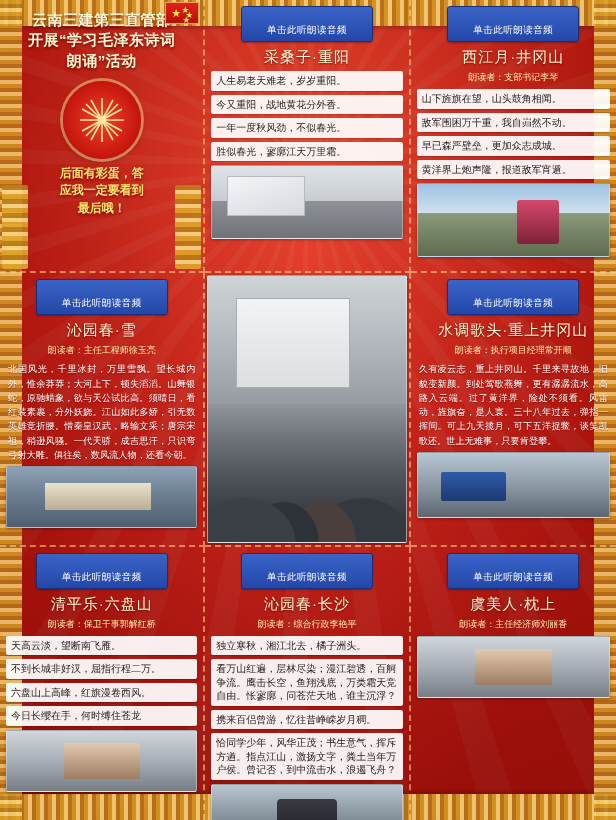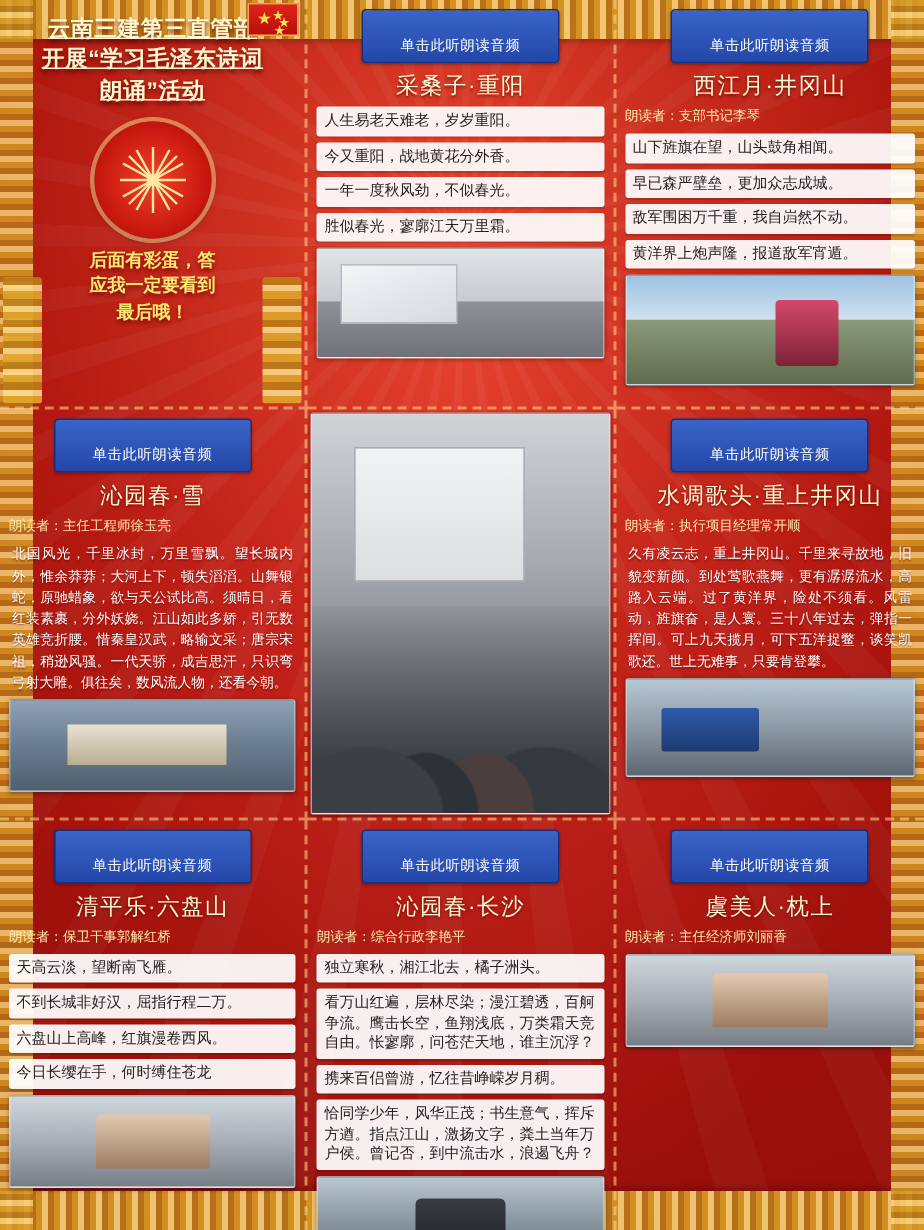--- a/index.html
+++ b/index.html
@@ -84,20 +84,21 @@
   .poem-title {
     text-align: center;
     color: #fff8d0;
     font-size: 15px;
     font-weight: normal;
     letter-spacing: 1px;
     text-shadow: 0 1px 2px rgba(80,0,0,.7);
     margin: 2px 0 4px 0;
   }
   .reader {
+    text-align: center;
     color: #ffe9a8;
     font-size: 9px;
     margin-bottom: 5px;
   }
   .lines { margin: 0 auto; width: 100%; }
   .line {
     background: rgba(255,255,255,.93);
     color: #262021;
     font-size: 10px;
     line-height: 1.35;
@@ -250,21 +251,21 @@
 
   <div class="grid">
 
     <div class="cell cell-sep-v cell-sep-h header-panel">
       <div class="flag">
         <span class="star" style="left:5px;top:5px;font-size:11px;">★</span>
         <span class="star" style="left:15px;top:3px;">★</span>
         <span class="star" style="left:19px;top:8px;">★</span>
         <span class="star" style="left:16px;top:13px;">★</span>
       </div>
-      <div class="hdr-title" style="white-space: pre-line; text-decoration: underline;">云南三建第三直管部
+      <div class="hdr-title" style="white-space: pre-line;">云南三建第三直管部
 开展“学习毛泽东诗词
 朗诵”活动</div>
       <div class="seal">
         <svg width="56" height="56" viewBox="0 0 56 56" aria-hidden="true">
           <g stroke="#ffe9a0" stroke-width="1.6">
             <line x1="28" y1="6" x2="28" y2="50"></line>
             <line x1="6" y1="28" x2="50" y2="28"></line>
             <line x1="12" y1="12" x2="44" y2="44"></line>
             <line x1="44" y1="12" x2="12" y2="44"></line>
             <line x1="17" y1="8" x2="39" y2="48"></line>
@@ -293,22 +294,22 @@
       </div>
       <div class="photo ph-a"></div>
     </div>
 
     <div class="cell cell-sep-h">
       <div class="audio-btn">单击此听朗读音频</div>
       <div class="poem-title">西江月·井冈山</div>
       <div class="reader">朗读者：支部书记李琴</div>
       <div class="lines">
         <div class="line">山下旌旗在望，山头鼓角相闻。</div>
+        <div class="line">敌军围困万千重，我自岿然不动。</div>
         <div class="line">早已森严壁垒，更加众志成城。</div>
-        <div class="line">敌军围困万千重，我自岿然不动。</div>
         <div class="line">黄洋界上炮声隆，报道敌军宵遁。</div>
       </div>
       <div class="photo ph-b"></div>
     </div>
 
     <div class="cell cell-sep-v cell-sep-h">
       <div class="audio-btn">单击此听朗读音频</div>
       <div class="poem-title">沁园春·雪</div>
       <div class="reader">朗读者：主任工程师徐玉亮</div>
       <div class="para">北国风光，千里冰封，万里雪飘。望长城内外，惟余莽莽；大河上下，顿失滔滔。山舞银蛇，原驰蜡象，欲与天公试比高。须晴日，看红装素裹，分外妖娆。江山如此多娇，引无数英雄竞折腰。惜秦皇汉武，略输文采；唐宗宋祖，稍逊风骚。一代天骄，成吉思汗，只识弯弓射大雕。俱往矣，数风流人物，还看今朝。</div>

